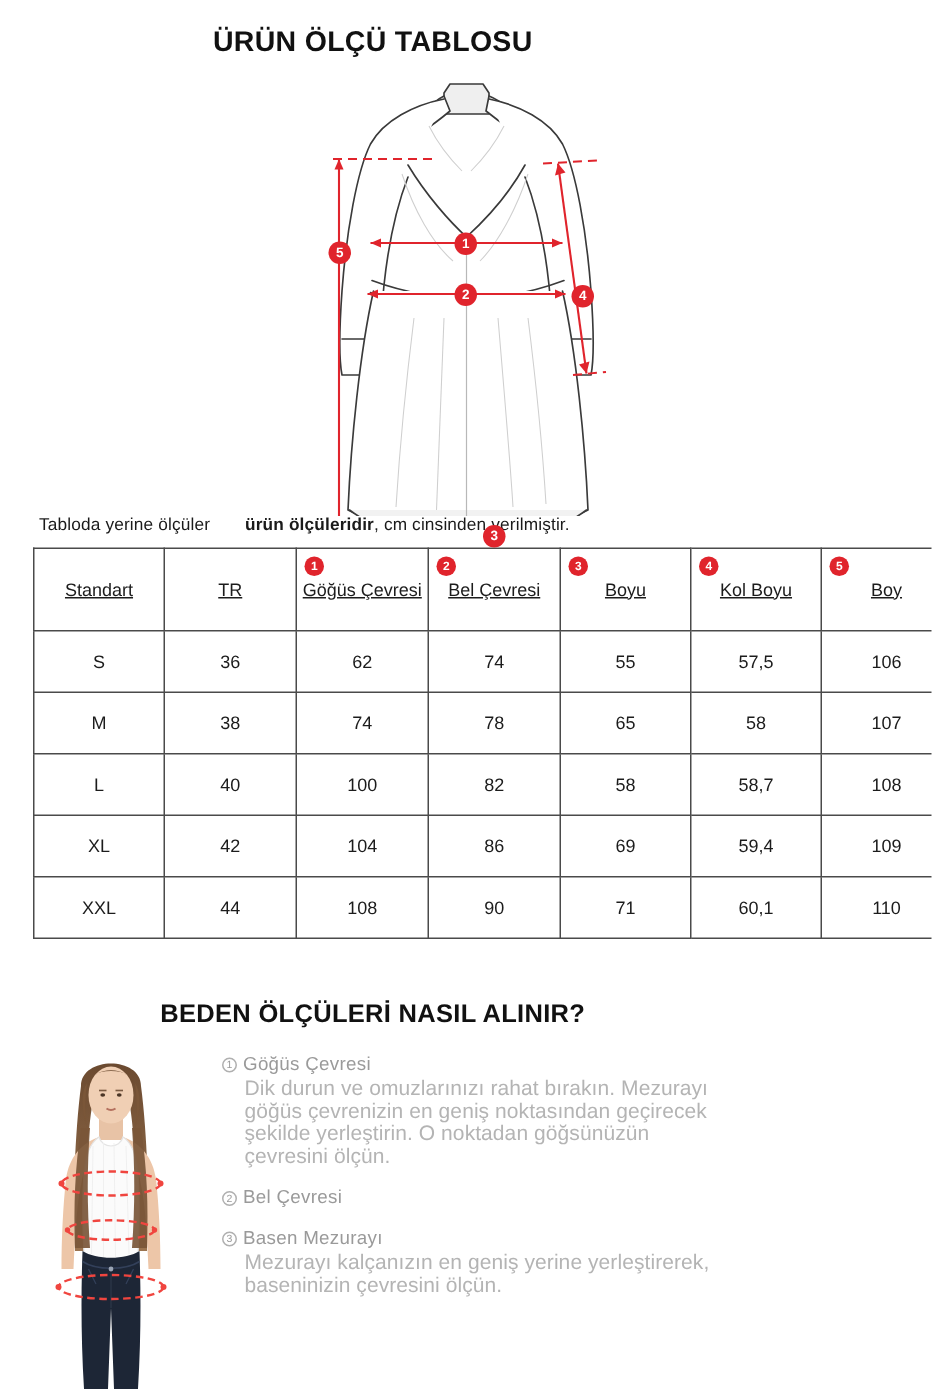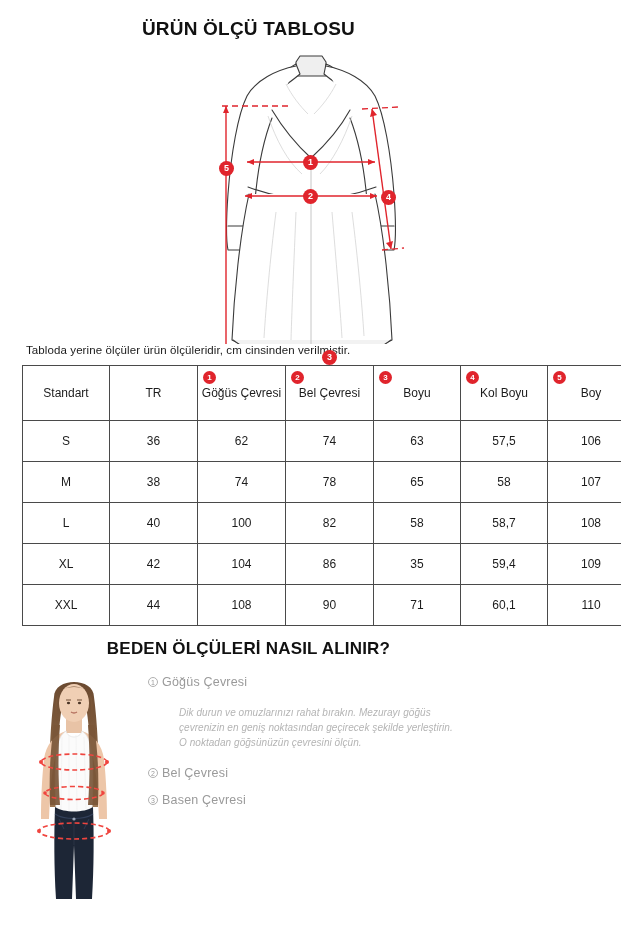--- a/index.html
+++ b/index.html
@@ -60,21 +60,21 @@
   }
 
   
   .note {
     font-size: 11.5px;
     color: #1a1a1a;
     padding: 0 0 0 26px;
     margin: 0 0 9px 0;
     letter-spacing: 0.1px;
   }
-  .note b { font-weight: 400; }
+  .note b { font-weight: 700; margin-left: 20px; }
 
   
   .table-wrap {
     padding: 0 22px;
     box-sizing: border-box;
   }
   table.size-table {
     border-collapse: collapse;
     width: 577px;
     table-layout: fixed;
@@ -106,29 +106,29 @@
     width: 13px;
     height: 13px;
     border-radius: 50%;
     background: #e0242c;
     color: #ffffff;
     font-size: 8px;
     font-weight: 700;
     line-height: 13px;
     text-align: center;
   }
-  .th-label { display: block; }
+  .th-label { display: block; text-decoration: underline; }
 
   
   .howto-title {
     text-align: center;
     font-size: 17px;
     font-weight: 700;
     color: #111111;
-    margin: 13px 0 8px 0;
+    margin: 40px 0 8px 0;
     letter-spacing: 0.2px;
   }
   .howto-body {
     display: flex;
     align-items: flex-start;
     padding: 0 18px 0 110px;
     box-sizing: border-box;
   }
   .model-wrap {
     position: relative;
@@ -159,27 +159,26 @@
     border-radius: 50%;
     color: #9a9a9a;
     font-size: 7px;
     line-height: 10px;
     text-align: center;
     margin-right: 4px;
     vertical-align: 1px;
     box-sizing: border-box;
   }
   .howto-desc {
-    font-size: 10px;
+    font-size: 14px;
     line-height: 15px;
     color: #b4b4b4;
     padding-left: 15px;
-    margin: 16px;
+    margin: 0;
     letter-spacing: 0.05px;
-    font-style: italic;
   }
 </style>
 </head>
 <body>
 
 <div class="page">
 
   <h1 class="main-title">ÜRÜN ÖLÇÜ TABLOSU</h1>
 
   <div class="diagram-wrap">
@@ -299,21 +298,21 @@
             <span class="th-label">Boy</span>
           </th>
         </tr>
       </thead>
       <tbody>
         <tr>
           <td>S</td>
           <td>36</td>
           <td>62</td>
           <td>74</td>
-          <td>63</td>
+          <td>55</td>
           <td>57,5</td>
           <td>106</td>
         </tr>
         <tr>
           <td>M</td>
           <td>38</td>
           <td>74</td>
           <td>78</td>
           <td>65</td>
           <td>58</td>
@@ -326,21 +325,21 @@
           <td>82</td>
           <td>58</td>
           <td>58,7</td>
           <td>108</td>
         </tr>
         <tr>
           <td>XL</td>
           <td>42</td>
           <td>104</td>
           <td>86</td>
-          <td>35</td>
+          <td>69</td>
           <td>59,4</td>
           <td>109</td>
         </tr>
         <tr>
           <td>XXL</td>
           <td>44</td>
           <td>108</td>
           <td>90</td>
           <td>71</td>
           <td>60,1</td>
@@ -435,20 +434,21 @@
       </div>
 
       <div class="howto-item">
         <div class="howto-head">
           <span class="howto-bullet">2</span><span>Bel Çevresi</span>
         </div>
       </div>
 
       <div class="howto-item">
         <div class="howto-head">
-          <span class="howto-bullet">3</span><span>Basen Çevresi</span>
+          <span class="howto-bullet">3</span><span>Basen Mezurayı</span>
         </div>
+        <p class="howto-desc">Mezurayı kalçanızın en geniş yerine yerleştirerek, baseninizin çevresini ölçün.</p>
       </div>
 
     </div>
   </div>
 
 </div>
 
 </body></html>

